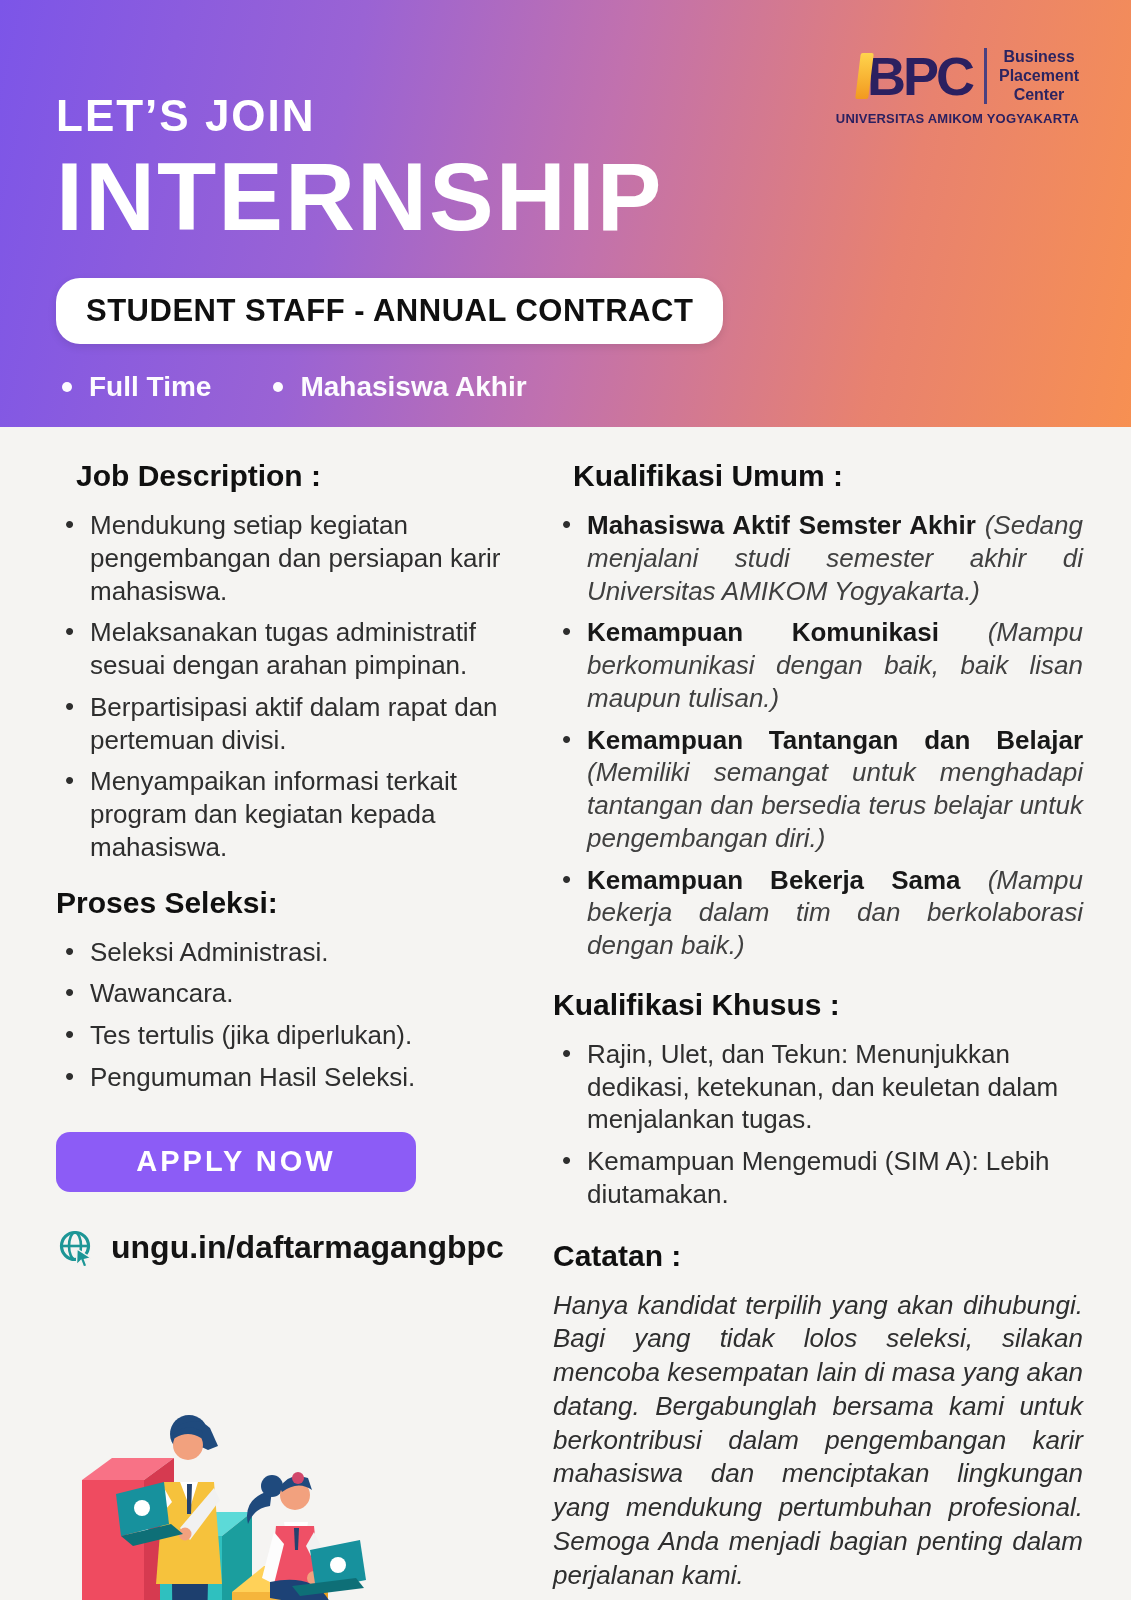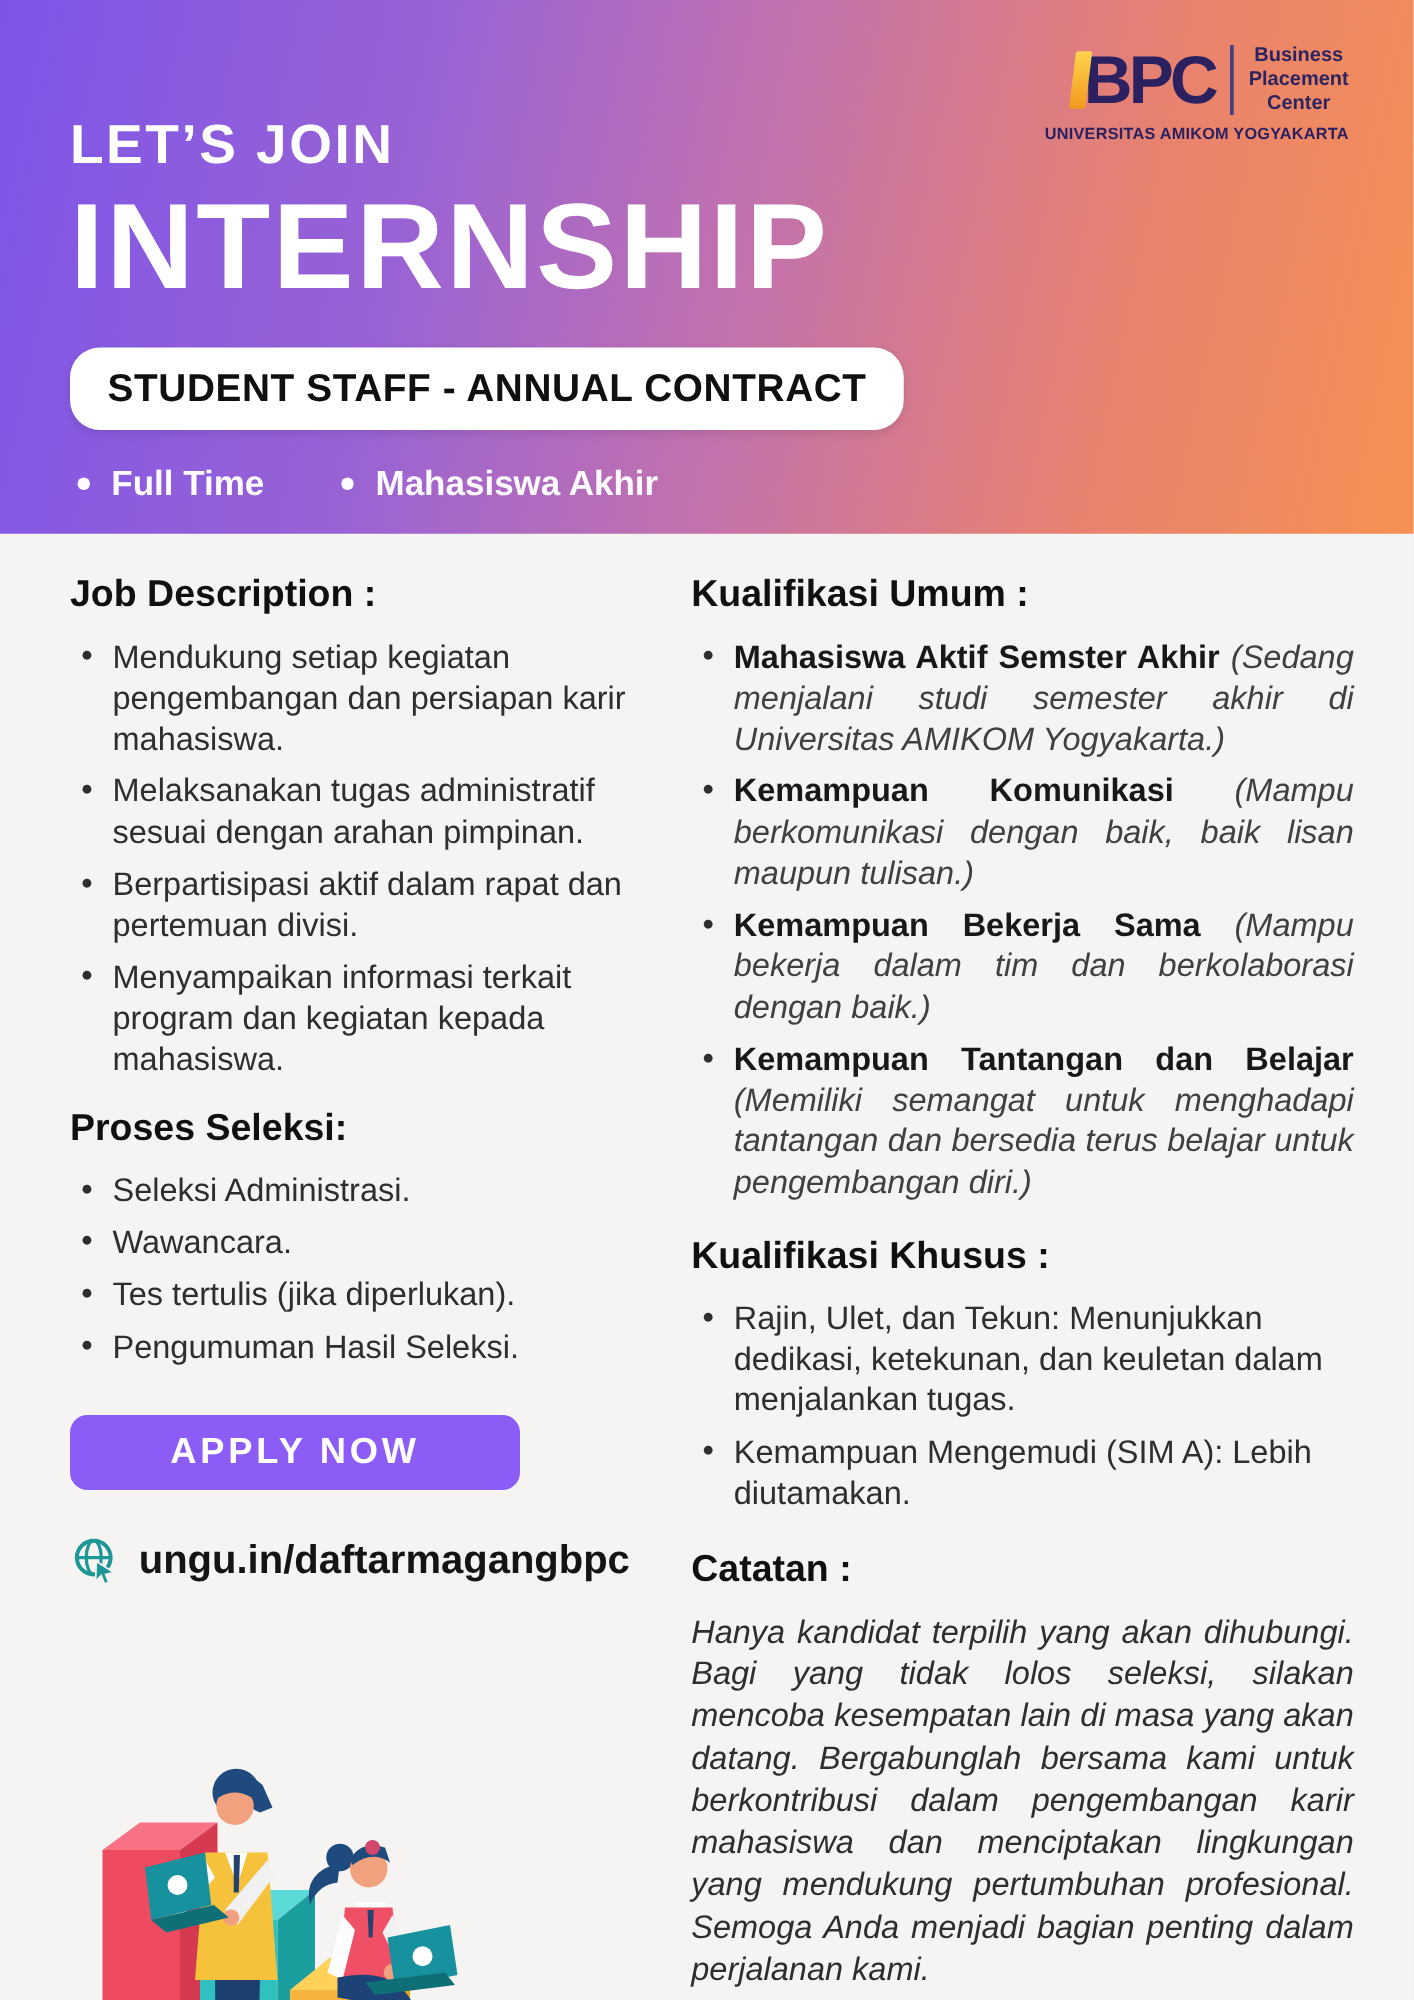--- a/index.html
+++ b/index.html
@@ -10,21 +10,21 @@
     width:1131px; height:1600px; margin:0 auto; position:relative;
     background:#f5f4f2; overflow:hidden;
   }
 
   
   .hero {
     height:427px; position:relative; color:#fff;
     background:linear-gradient(102deg,#7c55e8 0%,#9a63d4 30%,#c171ae 52%,#e8826f 78%,#f79052 100%);
     padding:46px 48px 0 56px;
   }
-  .logo { position:absolute; top:36px; right:52px; text-align:center; }
+  .logo { position:absolute; top:48px; right:52px; text-align:center; }
   .logo-top { display:flex; align-items:center; justify-content:flex-end; gap:12px; }
   .logo-mark { display:flex; align-items:center; }
   .logo-bar { width:13px; height:46px; border-radius:2px; margin-right:-4px;
     background:linear-gradient(180deg,#ffd44d,#f2991f); transform:skewX(-7deg); }
   .logo-acronym { font-size:54px; font-weight:900; color:#2b2060; letter-spacing:-3px; line-height:1; }
   .logo-divider { width:3px; height:56px; background:#4a4080; }
   .logo-name { text-align:center; color:#2c2460; font-size:16px; font-weight:600; line-height:1.18; }
   .logo-univ { margin-top:6px; font-size:13px; font-weight:800; color:#2b2060; letter-spacing:.2px; }
 
   .title1 { margin:48px 0 0; font-size:44px; font-weight:600; letter-spacing:2px; line-height:1; }
@@ -37,21 +37,21 @@
   .tags { list-style:none; display:flex; gap:62px; margin:27px 0 0; padding:0 0 0 6px; }
   .tags li { display:flex; align-items:center; gap:17px; font-size:28px; font-weight:600; color:#fdfbff; }
   .tags .dot { width:10px; height:10px; border-radius:50%; background:#fdfbff; flex:none; }
 
   
   .content { display:flex; gap:30px; padding:16px 48px 0 56px; }
   .col-left { width:467px; flex:none; }
   .col-right { flex:1; min-width:0; }
 
   .sec { font-size:30px; font-weight:800; color:#101010; margin:22px 0 16px; }
-  .sec.first { margin-top:16px; }
+  .sec.first { margin-top:16px;margin-left:20px; }
 
   ul.blist { list-style:none; margin:0; padding:0; }
   ul.blist li { position:relative; padding-left:34px; font-size:26px; line-height:1.26;
     color:#2e2e2e; margin-bottom:9px; }
   ul.blist li::before { content:"\2022"; position:absolute; left:9px; top:-1px; color:#2e2e2e; }
   ul.blist.justify li { text-align:justify; }
   .ku-lead { font-weight:700; color:#181818; }
   .ku-note { font-style:italic; color:#404040; }
 
   .apply-btn { display:block; margin:38px 0 0; width:360px; height:60px;
@@ -193,22 +193,22 @@
         <polygon points="236,304 300,296 308,306 244,314" fill="#0e6f77"></polygon>
       </svg>
     </section>
 
     <section class="col-right">
 
       <h3 class="sec first">Kualifikasi Umum :</h3>
       <ul class="blist justify">
           <li><span class="ku-lead">Mahasiswa Aktif Semster Akhir</span> <span class="ku-note">(Sedang menjalani studi semester akhir di Universitas AMIKOM Yogyakarta.)</span></li>
           <li><span class="ku-lead">Kemampuan Komunikasi</span> <span class="ku-note">(Mampu berkomunikasi dengan baik, baik lisan maupun tulisan.)</span></li>
+          <li><span class="ku-lead">Kemampuan Tantangan dan Belajar</span> <span class="ku-note">(Memiliki semangat untuk menghadapi tantangan dan bersedia terus belajar untuk pengembangan diri.)</span></li>
           <li><span class="ku-lead">Kemampuan Bekerja Sama</span> <span class="ku-note">(Mampu bekerja dalam tim dan berkolaborasi dengan baik.)</span></li>
-          <li><span class="ku-lead">Kemampuan Tantangan dan Belajar</span> <span class="ku-note">(Memiliki semangat untuk menghadapi tantangan dan bersedia terus belajar untuk pengembangan diri.)</span></li>
         </ul>
 
       <h3 class="sec" style="margin-top:26px;">Kualifikasi Khusus :</h3>
       <ul class="blist">
           <li>Rajin, Ulet, dan Tekun: Menunjukkan dedikasi, ketekunan, dan keuletan dalam menjalankan tugas.</li>
           <li>Kemampuan Mengemudi (SIM A): Lebih diutamakan.</li>
         </ul>
 
       <h3 class="sec" style="margin-top:28px;">Catatan :</h3>
       <p class="note-par">Hanya kandidat terpilih yang akan dihubungi. Bagi yang tidak lolos seleksi, silakan mencoba kesempatan lain di masa yang akan datang. Bergabunglah bersama kami untuk berkontribusi dalam pengembangan karir mahasiswa dan menciptakan lingkungan yang mendukung pertumbuhan profesional. Semoga Anda menjadi bagian penting dalam perjalanan kami.</p>

